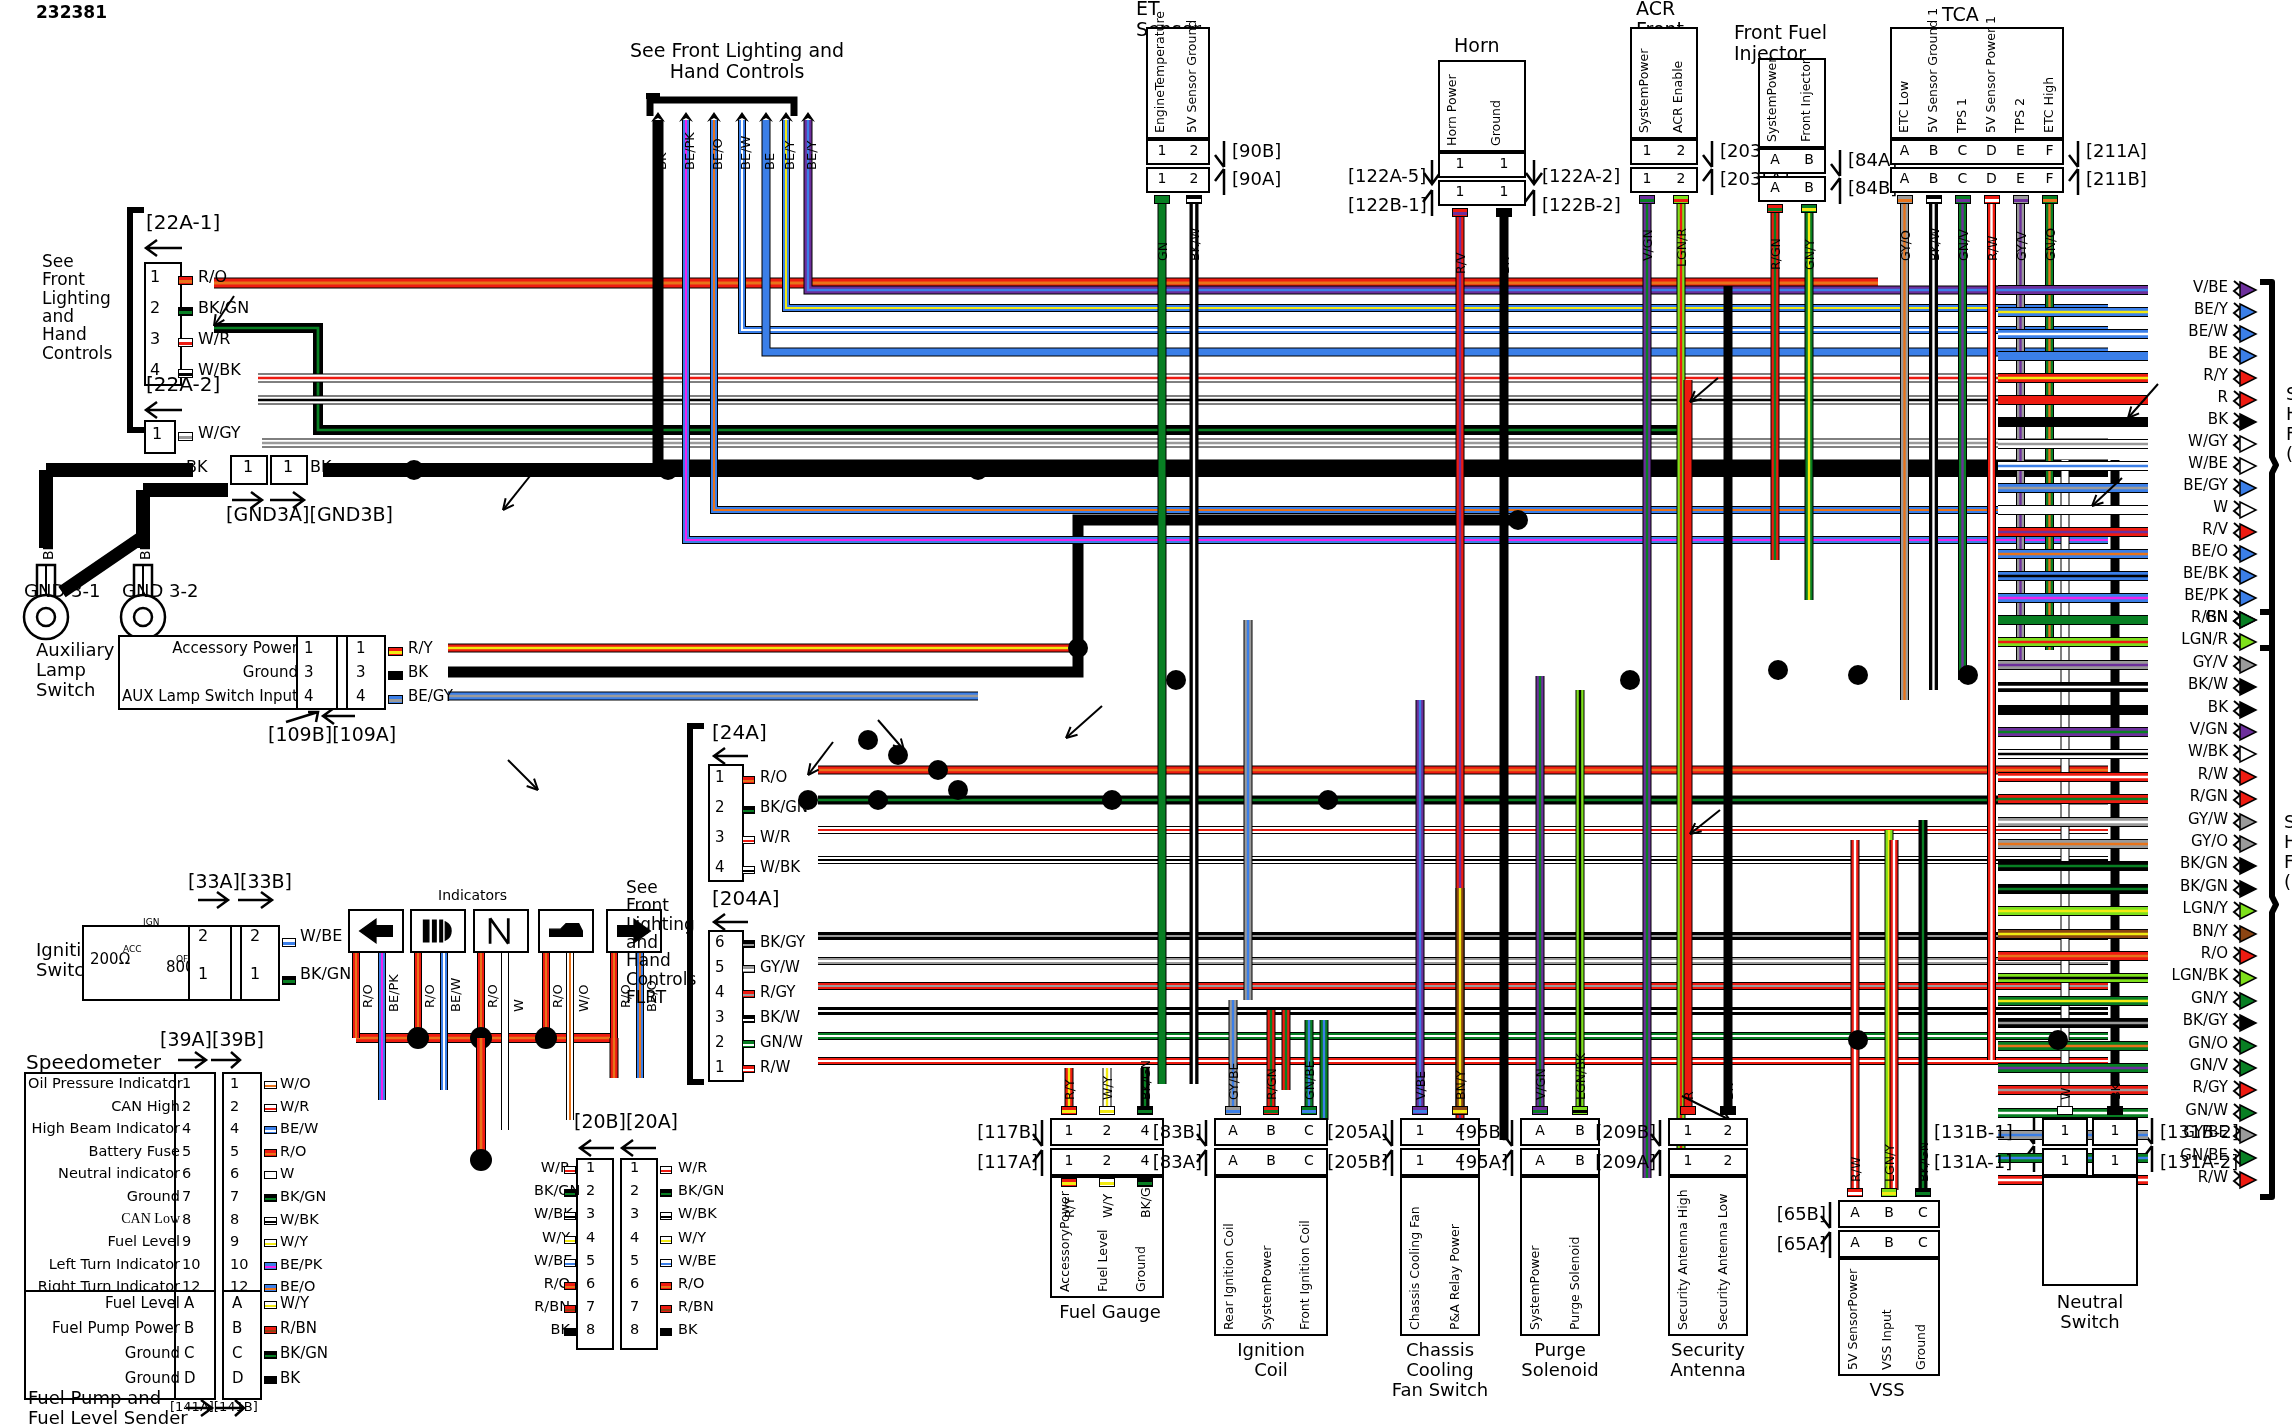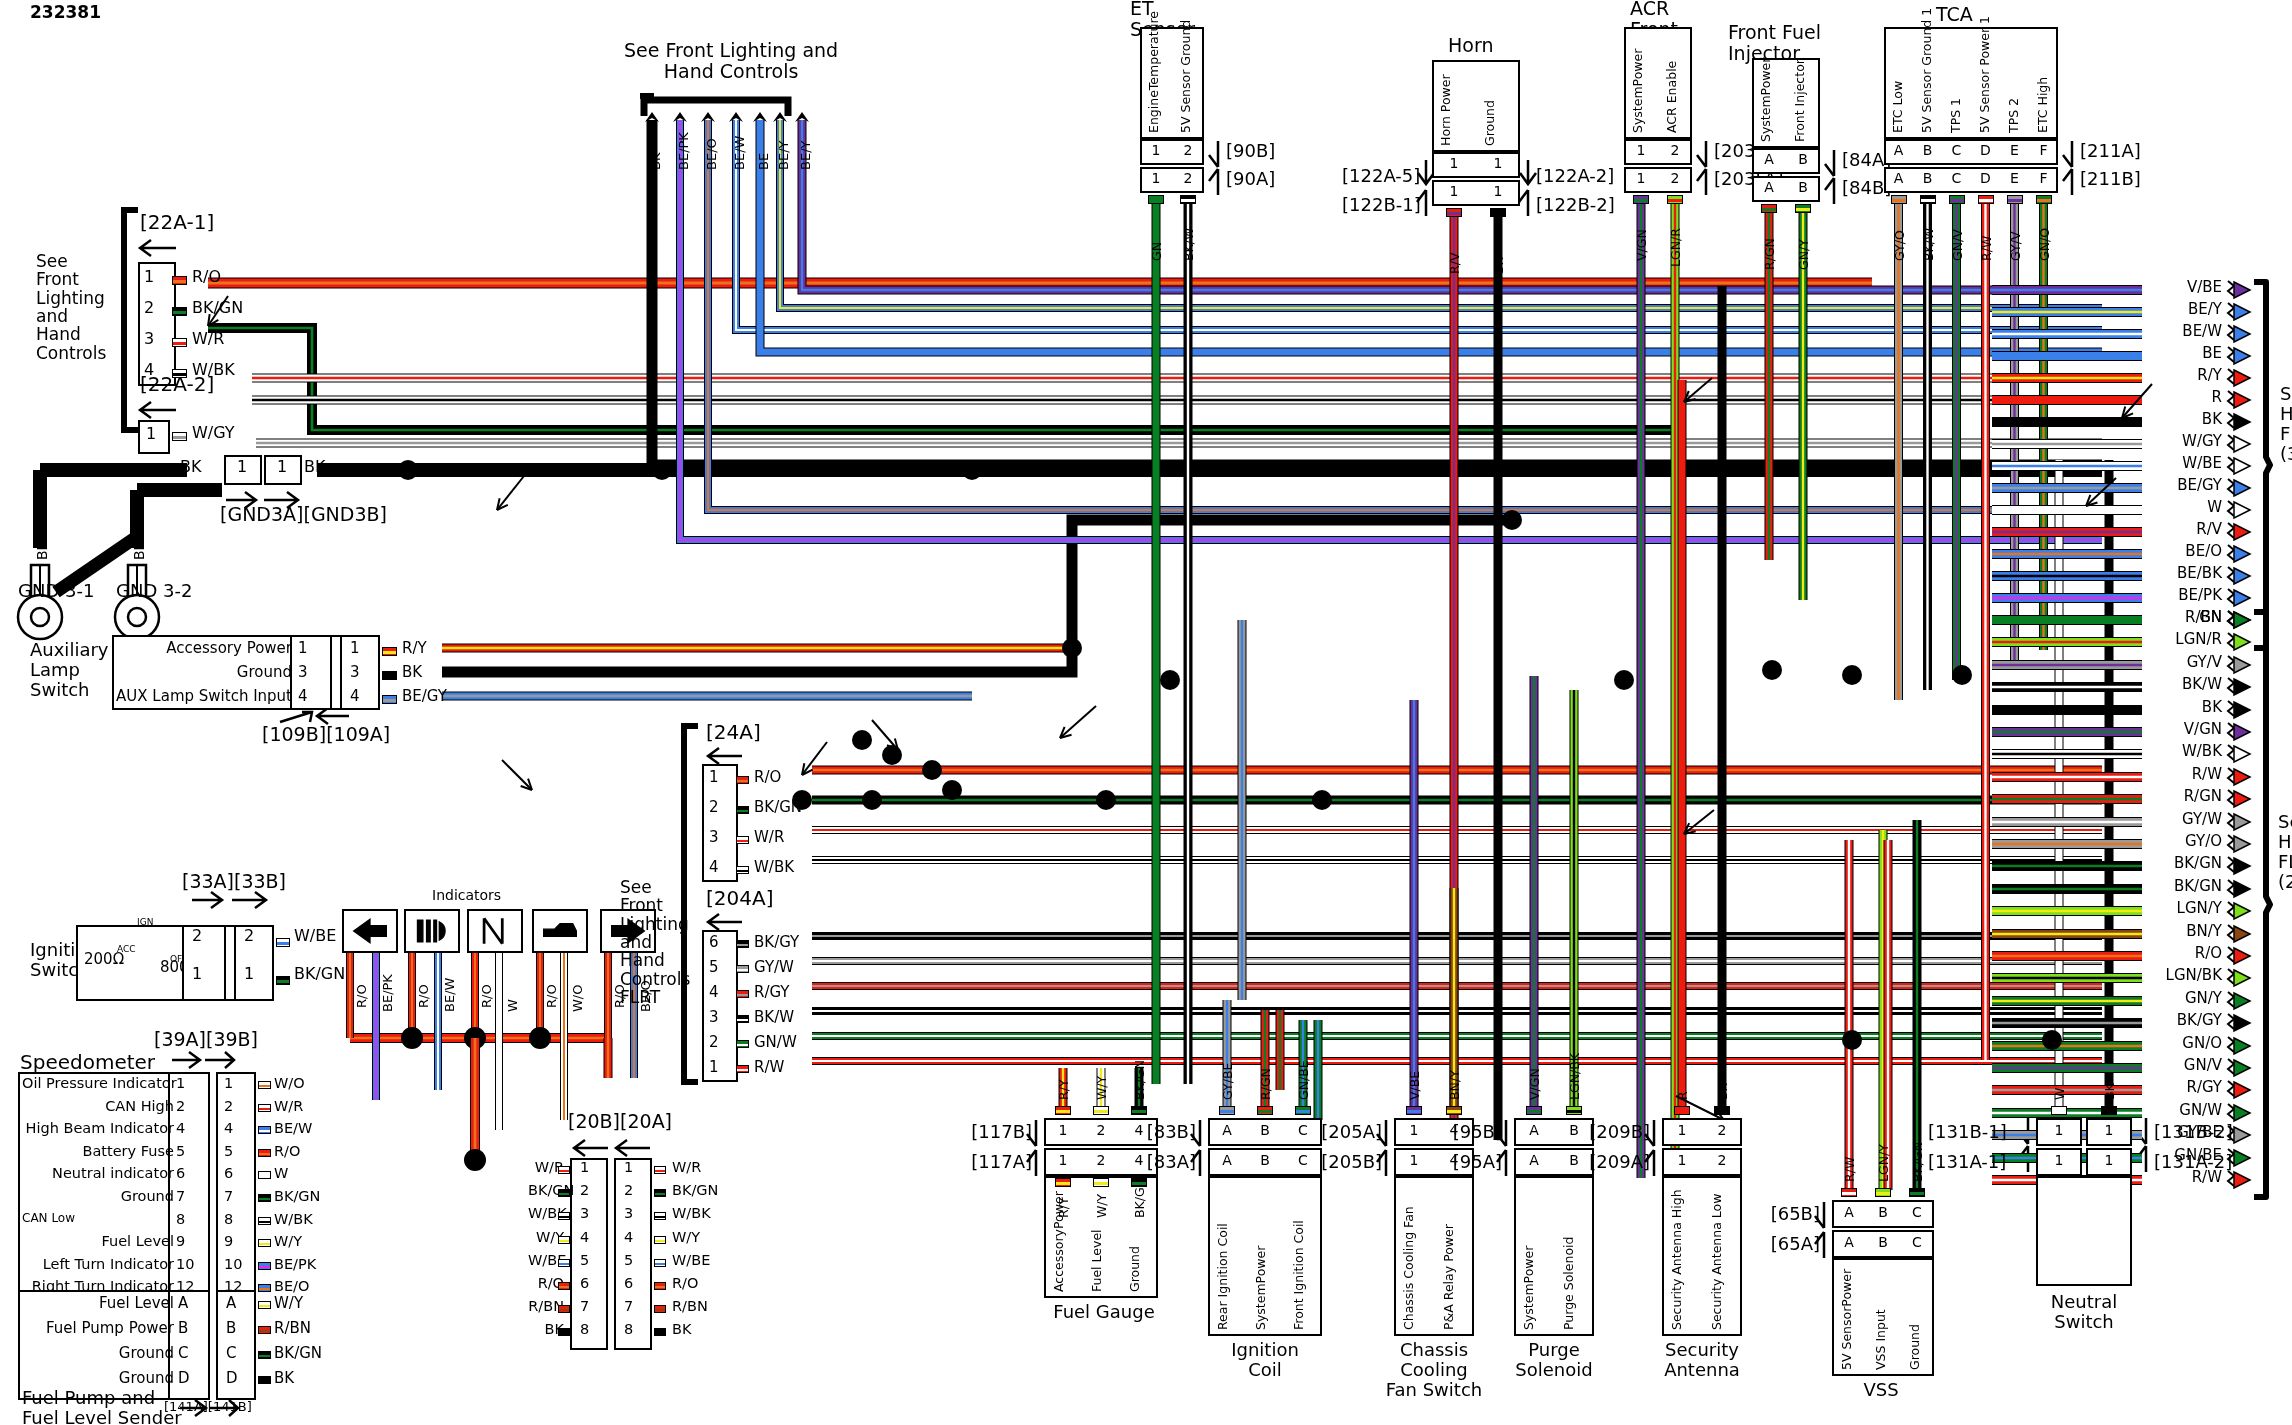--- a/index.html
+++ b/index.html
@@ -1,18 +1,18 @@
 <!DOCTYPE html>
 <html><head>
 <meta charset="utf-8">
 <style>
   html,body{margin:0;padding:0;background:#fff;}
   body{width:2292px;height:1425px;position:relative;
        font-family:"DejaVu Sans","Liberation Sans",sans-serif;color:#000;overflow:hidden;}
-  #stage{position:absolute;left:12px;top:0;width:2225px;height:1425px;border-radius:8px;}
+  #stage{position:absolute;left:18px;top:0;width:2225px;height:1425px;border-radius:8px;}
   .t{position:absolute;white-space:pre;line-height:1.05;}
   .c{position:absolute;}
   
   .box{position:absolute;border:2px solid #000;background:#fff;box-sizing:border-box;}
   .vt{position:absolute;white-space:nowrap;transform-origin:0 0;transform:rotate(-90deg);}
   svg{position:absolute;left:0;top:0;}
 </style>
 </head>
 <body>
 
@@ -741,21 +741,21 @@
       <div class="t" style="left: 212px; top: 1166.4px; font-size: 14.5px;">6</div>
       <div class="c" style="left: 246px; top: 1171.4px; width: 13px; height: 8px; background: rgb(255, 255, 255); border: 1px solid rgb(0, 0, 0); box-sizing: border-box;"></div>
       <div class="t" style="left: 262px; top: 1166.4px; font-size: 14.5px;">W</div>
       <div class="t" style="left: 10px; top: 1189px; font-size: 14.5px; width: 152px; text-align: right;">Ground</div>
       <div class="t" style="left: 164px; top: 1189px; font-size: 14.5px;">7</div>
       <div class="t" style="left: 212px; top: 1189px; font-size: 14.5px;">7</div>
       <div class="c" style="left: 246px; top: 1194px; width: 13px; height: 8px; background: rgb(0, 0, 0); border: 1px solid rgb(0, 0, 0); box-sizing: border-box;">
         <div style="position: absolute; left: 0px; right: 0px; top: 3px; height: 2px; background: rgb(8, 127, 35);"></div>
       </div>
       <div class="t" style="left: 262px; top: 1189px; font-size: 14.5px;">BK/GN</div>
-      <div class="t" style="left: 10px; top: 1211.6px; font-size: 12px; width: 152px; text-align: left;">CAN Low</div>
+      <div class="t" style="left: 10px; top: 1211.6px; font-size: 14px; width: 152px; text-align: right; font-family: Liberation Serif, serif;">CAN Low</div>
       <div class="t" style="left: 164px; top: 1211.6px; font-size: 14.5px;">8</div>
       <div class="t" style="left: 212px; top: 1211.6px; font-size: 14.5px;">8</div>
       <div class="c" style="left: 246px; top: 1216.6px; width: 13px; height: 8px; background: rgb(255, 255, 255); border: 1px solid rgb(0, 0, 0); box-sizing: border-box;">
         <div style="position: absolute; left: 0px; right: 0px; top: 3px; height: 2px; background: rgb(0, 0, 0);"></div>
       </div>
       <div class="t" style="left: 262px; top: 1211.6px; font-size: 14.5px;">W/BK</div>
       <div class="t" style="left: 10px; top: 1234.2px; font-size: 14.5px; width: 152px; text-align: right;">Fuel Level</div>
       <div class="t" style="left: 164px; top: 1234.2px; font-size: 14.5px;">9</div>
       <div class="t" style="left: 212px; top: 1234.2px; font-size: 14.5px;">9</div>
       <div class="c" style="left: 246px; top: 1239.2px; width: 13px; height: 8px; background: rgb(255, 255, 255); border: 1px solid rgb(0, 0, 0); box-sizing: border-box;">

